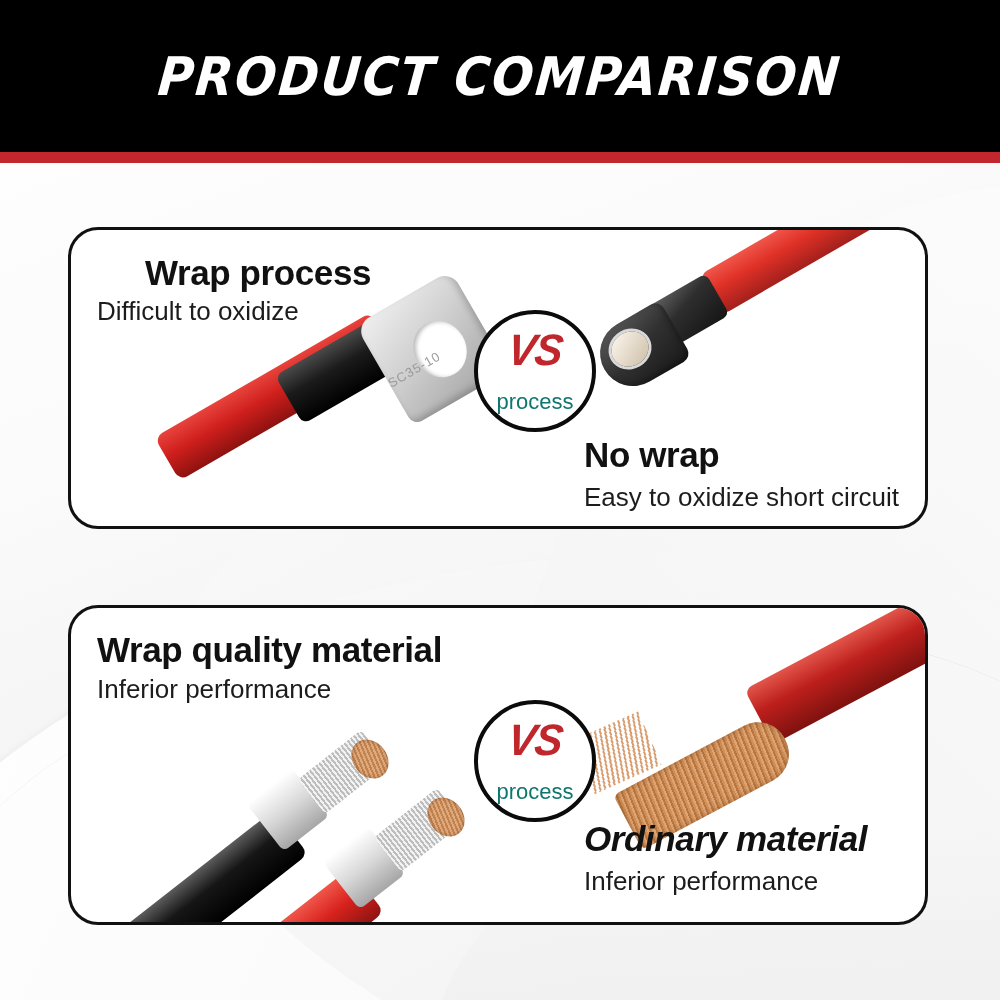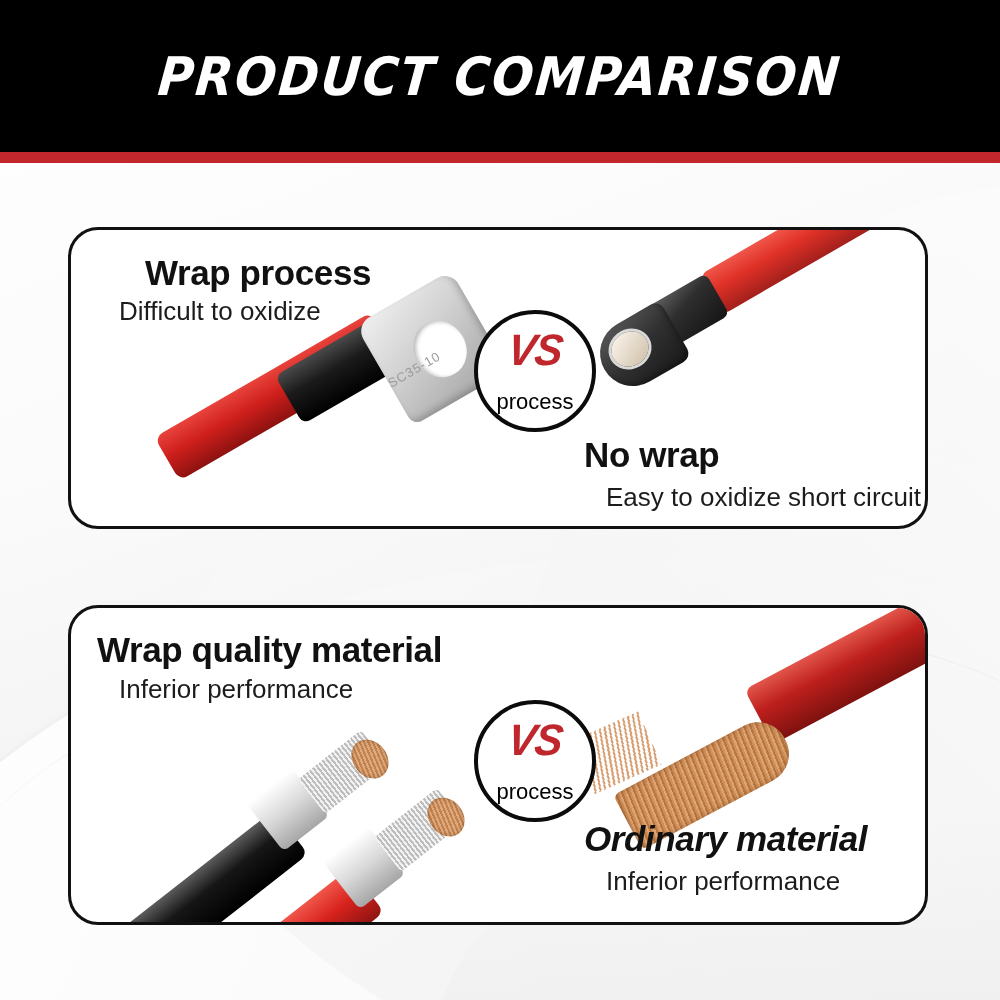--- a/index.html
+++ b/index.html
@@ -77,21 +77,21 @@
   .card-top{ left:68px; top:227px; width:860px; height:302px; }
   .card-bottom{ left:68px; top:605px; width:860px; height:320px; }
 
   .txt-block{ position:absolute; z-index:6; }
   .heading{
     font-size:35px; font-weight:bold; color:#111111;
     letter-spacing:-.4px; white-space:nowrap; line-height:1.12;
   }
   .subtitle{
     font-size:26px; font-weight:normal; color:#1c1c1c;
-    line-height:1.18; white-space:nowrap;margin-left:22px;
+    line-height:1.18; white-space:nowrap;
   }
 
   .t1-head{ left:26px; top:23px;margin-left:48px; }
   .t1-sub { left:26px; top:66px; }
   .t2-head{ left:513px; top:205px; }
   .t2-sub { left:513px; top:252px; }
   .t3-head{ left:26px; top:22px; }
   .t3-sub { left:26px; top:66px; }
   .t4-head{ left:513px; top:211px;font-style:italic; }
   .t4-sub { left:513px; top:258px; }
@@ -106,21 +106,21 @@
   }
   .vs-badge-top   { left:474px; top:310px; }
   .vs-badge-bottom{ left:474px; top:700px; }
   .vs-word{
     color:#c0272c; font-weight:bold; font-style:italic;
     font-size:42px; letter-spacing:-1px; line-height:1;
     transform:skewX(-8deg) scaleY(1.05);
     margin-bottom:2px;
   }
   .vs-label{
-    color:#000000; font-size:22px; line-height:1; margin-top:18px;
+    color:#0f766e; font-size:22px; line-height:1; margin-top:18px;
   }
 
   
   .photo{ position:absolute; z-index:4; }
 
   .lug-wrap{ left:110px; top:58px; width:360px; height:240px; }
   .lug-cable{
     position:absolute; left:-14px; top:146px;
     width:250px; height:50px;
     background:linear-gradient(180deg,#e8433c 0%,#cf1f1c 45%,#8d1210 100%);

